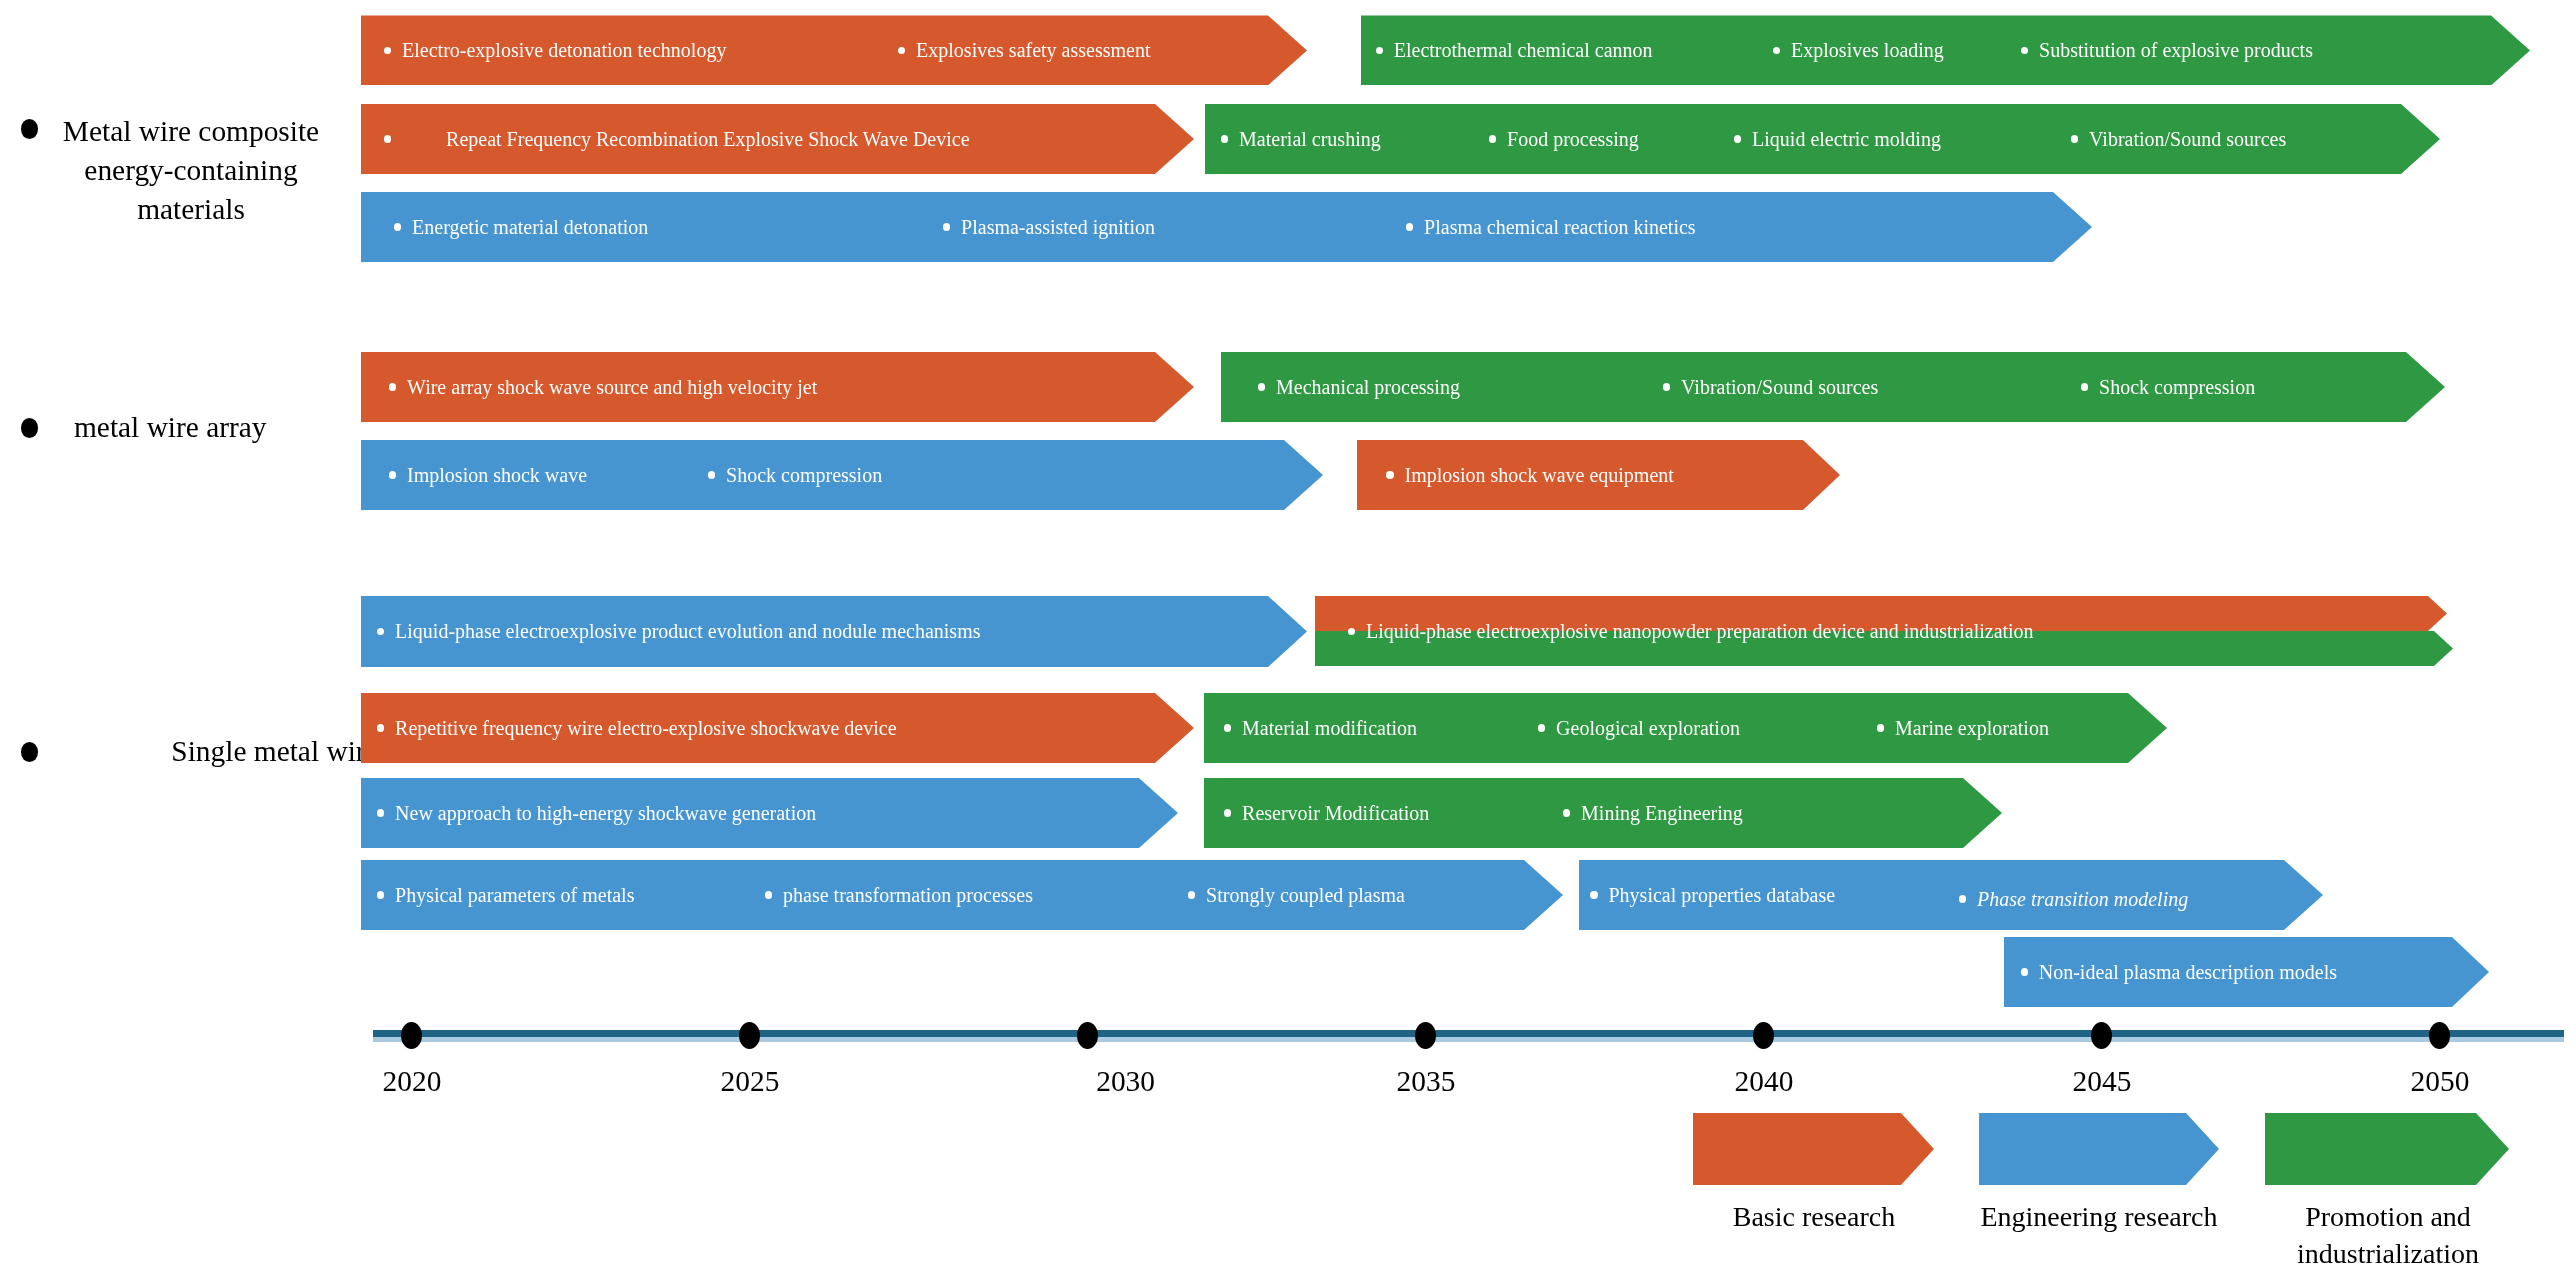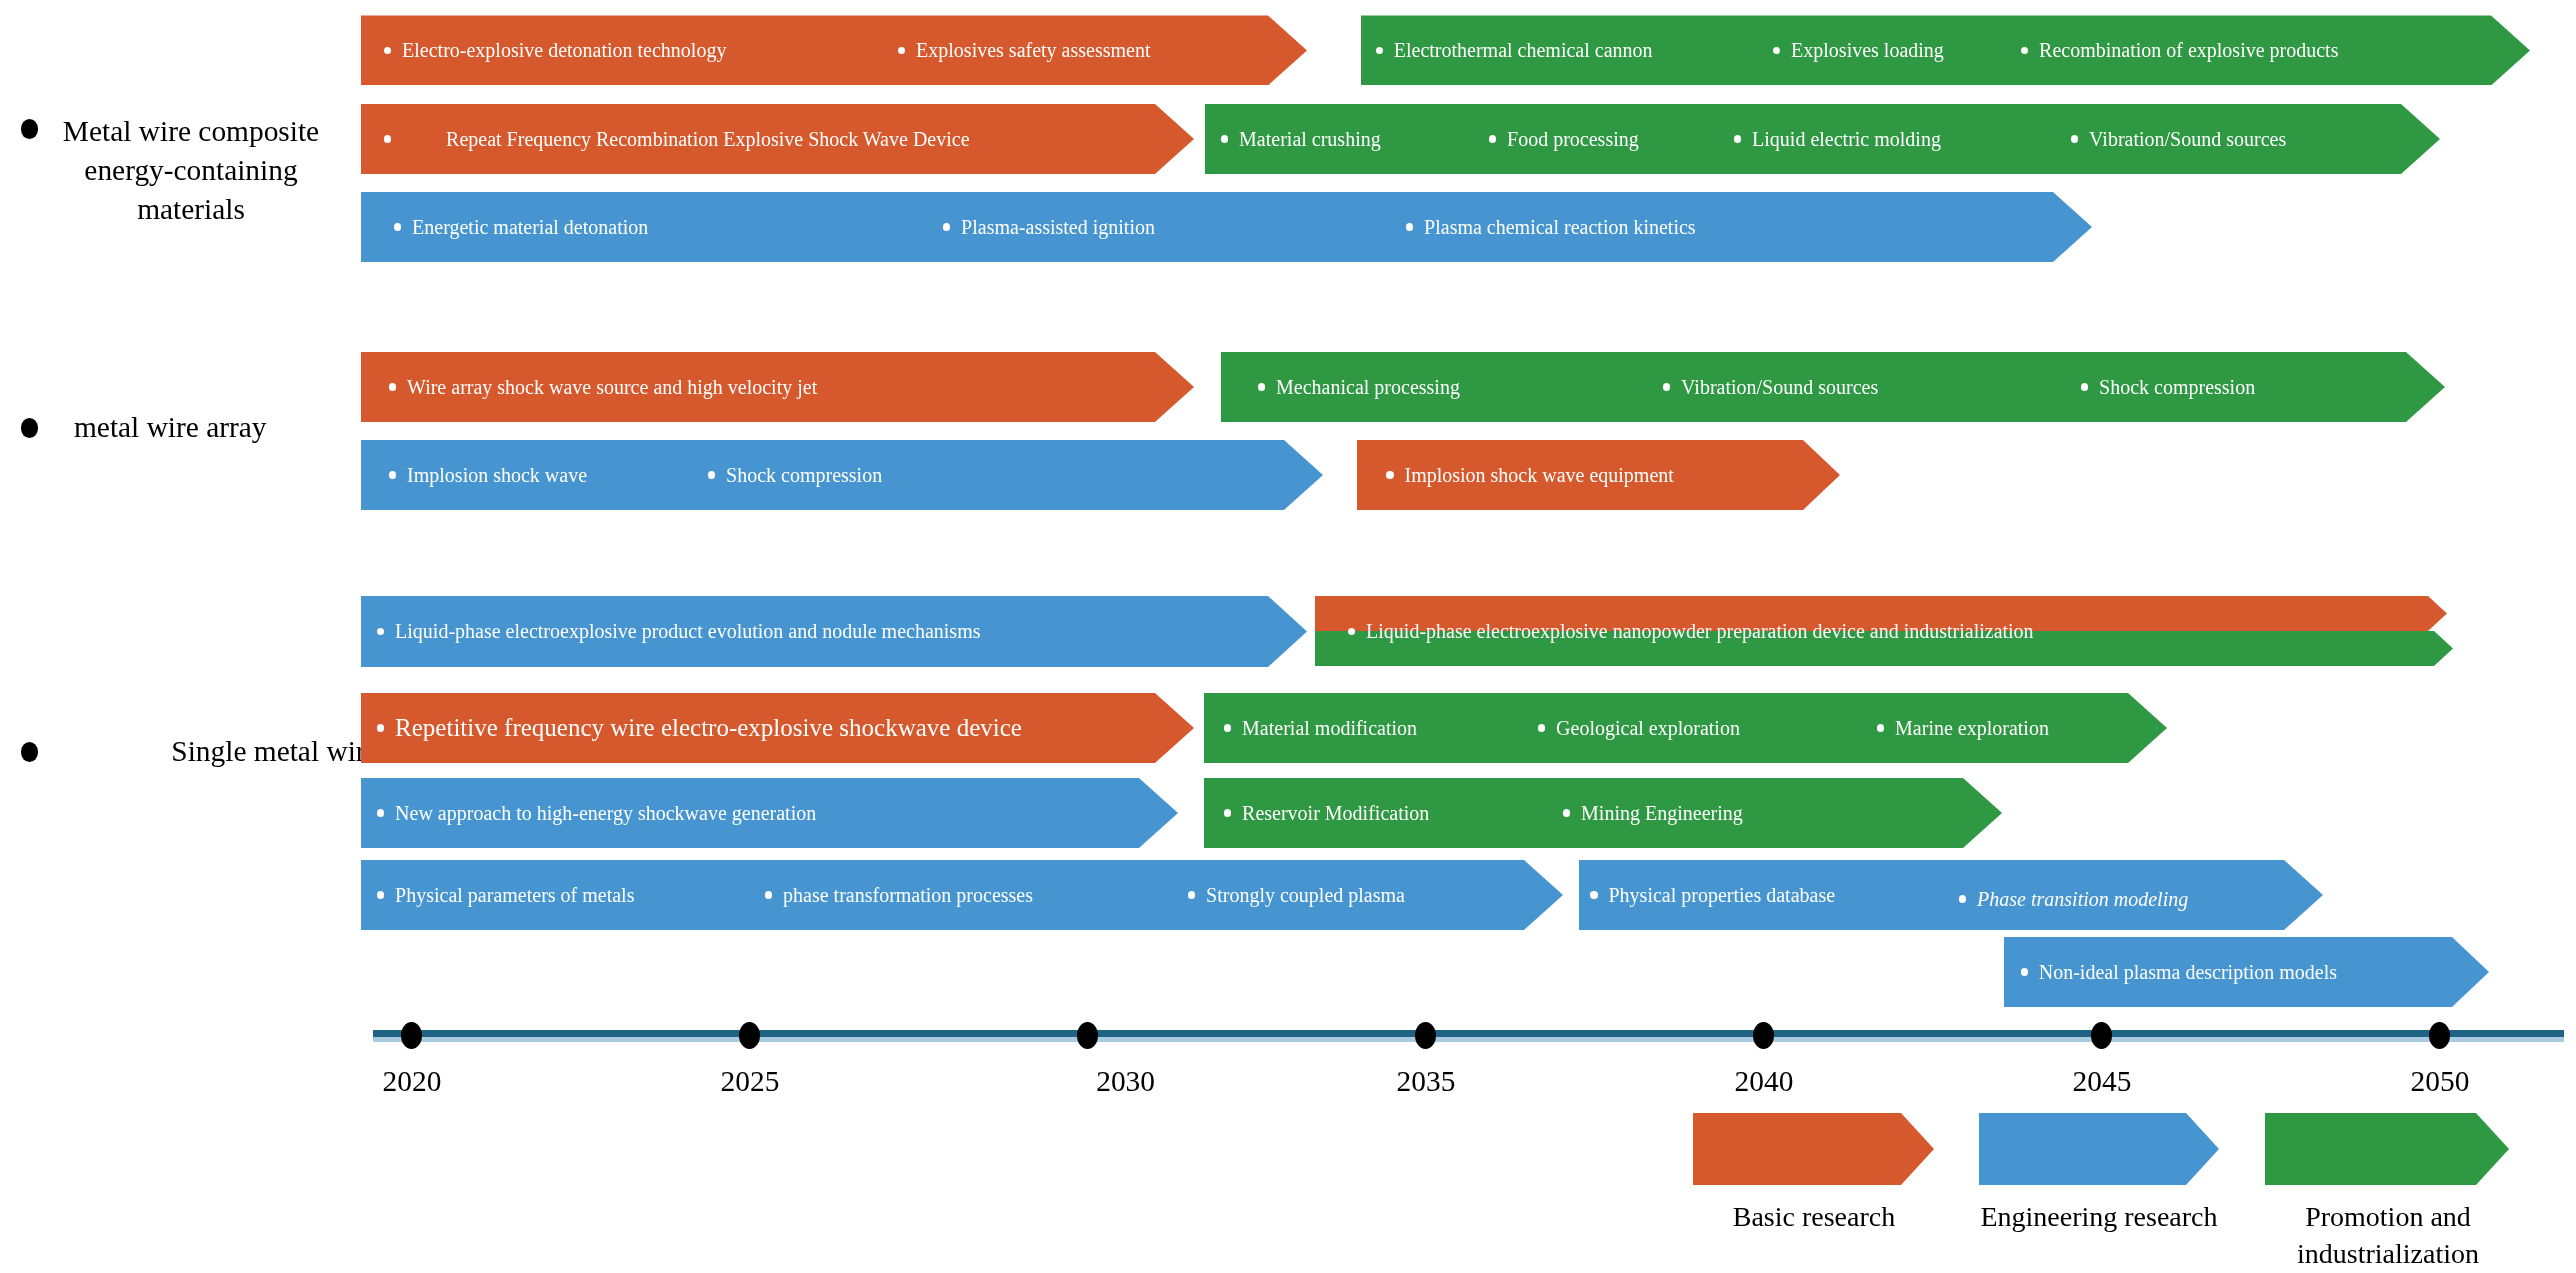--- a/index.html
+++ b/index.html
@@ -48,21 +48,21 @@
         <div class="bar-item" style="position: absolute; left: 14.7px; top: 0px; bottom: 0px; display: flex; align-items: center; white-space: nowrap; color: rgb(255, 255, 255); font-size: 20px;">
           <div style="width: 7.4px; height: 7.4px; border-radius: 50%; background: rgb(255, 255, 255); margin-right: 10.7px; flex: 0 0 auto;"></div>
           <span>Electrothermal chemical cannon</span>
         </div>
         <div class="bar-item" style="position: absolute; left: 412px; top: 0px; bottom: 0px; display: flex; align-items: center; white-space: nowrap; color: rgb(255, 255, 255); font-size: 20px;">
           <div style="width: 7.4px; height: 7.4px; border-radius: 50%; background: rgb(255, 255, 255); margin-right: 10.7px; flex: 0 0 auto;"></div>
           <span>Explosives loading</span>
         </div>
         <div class="bar-item" style="position: absolute; left: 660px; top: 0px; bottom: 0px; display: flex; align-items: center; white-space: nowrap; color: rgb(255, 255, 255); font-size: 20px;">
           <div style="width: 7.4px; height: 7.4px; border-radius: 50%; background: rgb(255, 255, 255); margin-right: 10.7px; flex: 0 0 auto;"></div>
-          <span>Recombination of explosive products</span>
+          <span>Substitution of explosive products</span>
         </div>
       </div>
       <div style="position: absolute; left: 361px; top: 104px; width: 833px; height: 70px;">
         <div style="position: absolute; inset: 0px; background: rgb(214, 89, 46); clip-path: polygon(0px 0px, calc(100% - 39px) 0px, 100% 50%, calc(100% - 39px) 100%, 0px 100%);"></div>
         <div class="bar-item" style="position: absolute; left: 23px; top: 0px; bottom: 0px; display: flex; align-items: center; white-space: nowrap; color: rgb(255, 255, 255); font-size: 20px; gap: 44px;">
           <div style="width: 7.4px; height: 7.4px; border-radius: 50%; background: rgb(255, 255, 255); margin-right: 10.7px; flex: 0 0 auto;"></div>
           <span>Repeat Frequency Recombination Explosive Shock Wave Device</span>
         </div>
       </div>
       <div style="position: absolute; left: 1205px; top: 104px; width: 1235px; height: 70px;">
@@ -149,21 +149,21 @@
       <div style="position: absolute; left: 1315px; top: 596px; width: 1138px; height: 71px;">
         <div style="position: absolute; left: 0px; top: 0px; width: 1132px; height: 35px; background: rgb(214, 89, 46); clip-path: polygon(0px 0px, calc(100% - 19px) 0px, 100% 50%, calc(100% - 19px) 100%, 0px 100%);"></div>
         <div style="position: absolute; left: 0px; top: 35px; width: 1138px; height: 35px; background: rgb(46, 152, 66); clip-path: polygon(0px 0px, calc(100% - 19px) 0px, 100% 50%, calc(100% - 19px) 100%, 0px 100%);"></div>
         <div class="bar-item" style="position: absolute; left: 33px; top: 0px; bottom: 0px; display: flex; align-items: center; white-space: nowrap; color: rgb(255, 255, 255); font-size: 20px;">
           <div style="width: 7.4px; height: 7.4px; border-radius: 50%; background: rgb(255, 255, 255); margin-right: 10.7px; flex: 0 0 auto;"></div>
           <span>Liquid-phase electroexplosive nanopowder preparation device and industrialization</span>
         </div>
       </div>
       <div style="position: absolute; left: 361px; top: 693px; width: 833px; height: 70px;">
         <div style="position: absolute; inset: 0px; background: rgb(214, 89, 46); clip-path: polygon(0px 0px, calc(100% - 39px) 0px, 100% 50%, calc(100% - 39px) 100%, 0px 100%);"></div>
-        <div class="bar-item" style="position: absolute; left: 16px; top: 0px; bottom: 0px; display: flex; align-items: center; white-space: nowrap; color: rgb(255, 255, 255); font-size: 25px;">
+        <div class="bar-item" style="position: absolute; left: 16px; top: 0px; bottom: 0px; display: flex; align-items: center; white-space: nowrap; color: rgb(255, 255, 255); font-size: 20px;">
           <div style="width: 7.4px; height: 7.4px; border-radius: 50%; background: rgb(255, 255, 255); margin-right: 10.7px; flex: 0 0 auto;"></div>
           <span>Repetitive frequency wire electro-explosive shockwave device</span>
         </div>
       </div>
       <div style="position: absolute; left: 1204px; top: 693px; width: 963px; height: 70px;">
         <div style="position: absolute; inset: 0px; background: rgb(46, 152, 66); clip-path: polygon(0px 0px, calc(100% - 39px) 0px, 100% 50%, calc(100% - 39px) 100%, 0px 100%);"></div>
         <div class="bar-item" style="position: absolute; left: 20px; top: 0px; bottom: 0px; display: flex; align-items: center; white-space: nowrap; color: rgb(255, 255, 255); font-size: 20px;">
           <div style="width: 7.4px; height: 7.4px; border-radius: 50%; background: rgb(255, 255, 255); margin-right: 10.7px; flex: 0 0 auto;"></div>
           <span>Material modification</span>
         </div>

